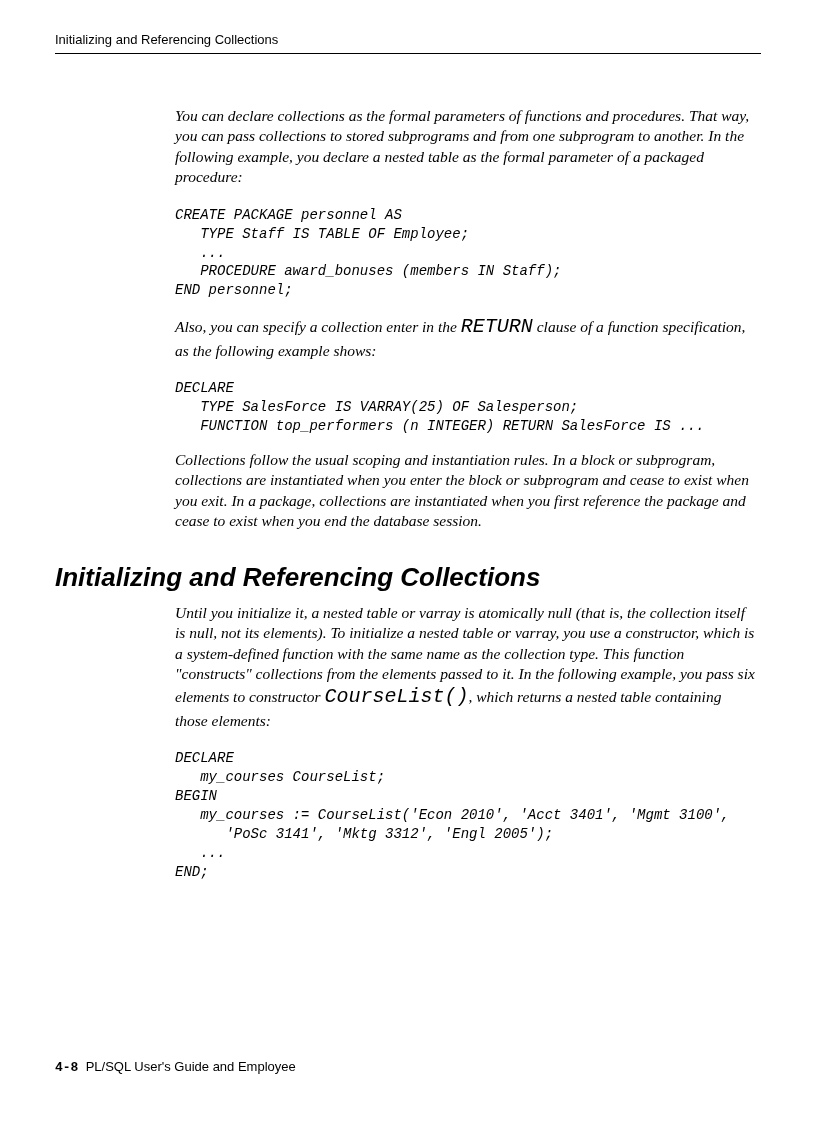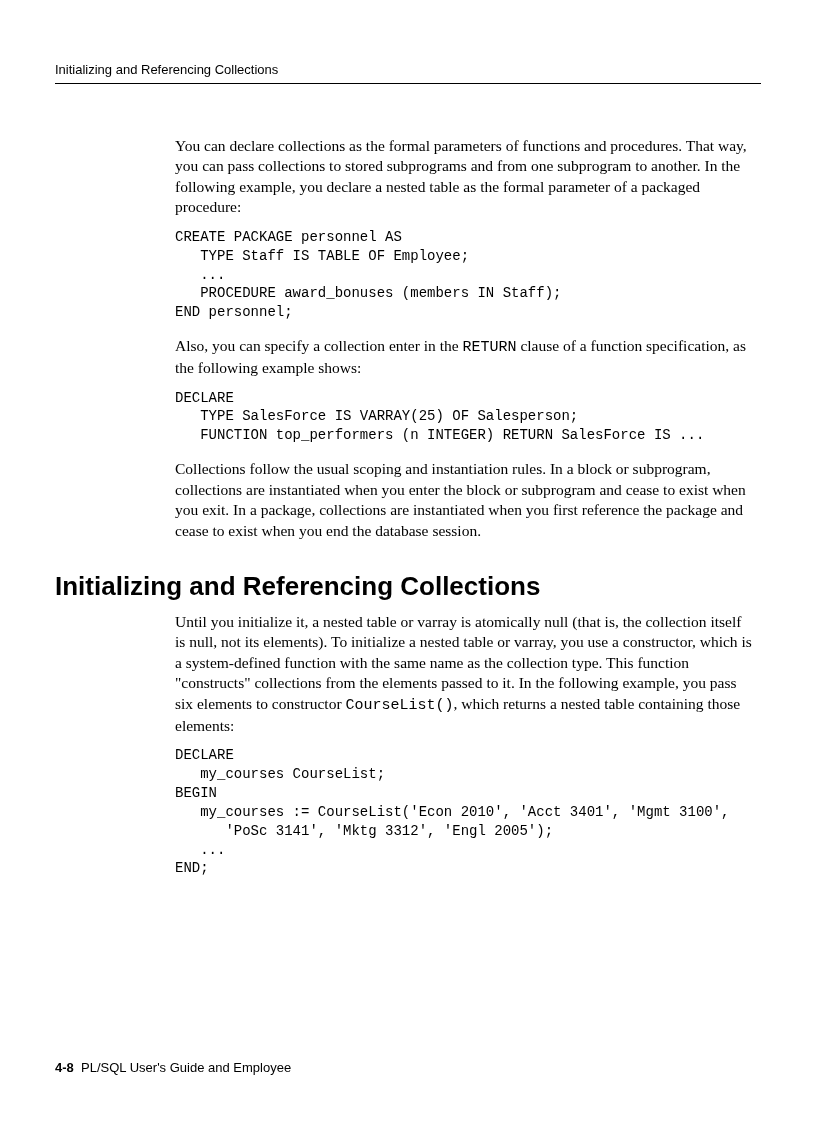--- a/index.html
+++ b/index.html
@@ -10,67 +10,68 @@
     height: 1123px;
     font-family: "Times New Roman", "Palatino Linotype", Palatino, Georgia, serif;
     color: #000;
     background: #fff;
   }
   .page {
     position: relative;
     width: 816px;
     height: 1123px;
     box-sizing: border-box;
-    padding: 62px 55px 0 55px;
+    padding: 32px 55px 0 55px;
   }
   .running-head {
     font-family: "Helvetica Neue", Arial, sans-serif;
     font-size: 13px;
     margin-bottom: 6px;
   }
   .head-rule {
     border: 0;
     border-top: 1px solid #000;
     margin: 0 0 52px 0;
   }
   .body-col {
     margin-left: 120px;
     width: 580px;
+    font-style: italic;
   }
   p.para {
     font-size: 15.5px;
     line-height: 1.32;
     margin: 0 0 10px 0;
   }
-  p.para + pre { margin-top: 2px; }
+  p.para + pre { margin-top: 18px; }
   pre.code {
     font-family: "Courier New", Courier, monospace;
     font-size: 14px;
     line-height: 1.35;
     white-space: pre;
     margin: 0 0 14px 0;
   }
   code.inline {
     font-family: "Courier New", Courier, monospace;
-    font-size: 15px;
+    font-size: 20px;
   }
   h1.section {
     font-family: "Helvetica Neue", Arial, sans-serif;
     font-weight: 700;
     font-size: 26px;
     margin: 30px 0 10px -120px;
   }
   .footer {
     position: absolute;
     left: 55px;
     bottom: 48px;
     font-family: "Helvetica Neue", Arial, sans-serif;
     font-size: 13px;
   }
-  .footer .pn { font-weight: 700; }
+  .footer .pn { font-weight: 700; font-family: Liberation Mono, monospace; }
 </style>
 </head>
 <body>
 
 <div class="page">
 
   <div class="running-head">Initializing and Referencing Collections</div>
   <hr class="head-rule">
 
   <div class="body-col">

